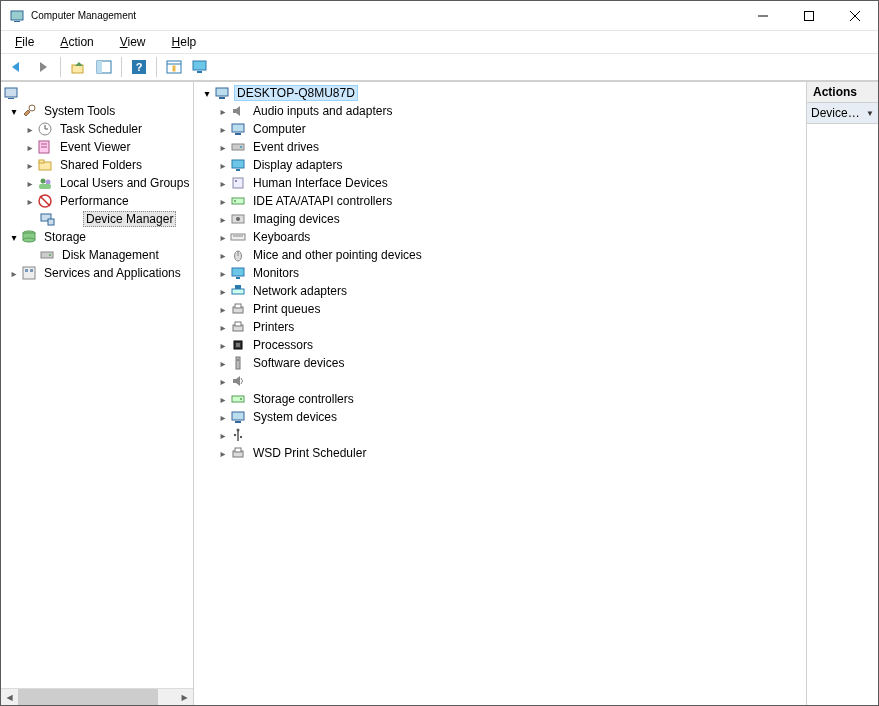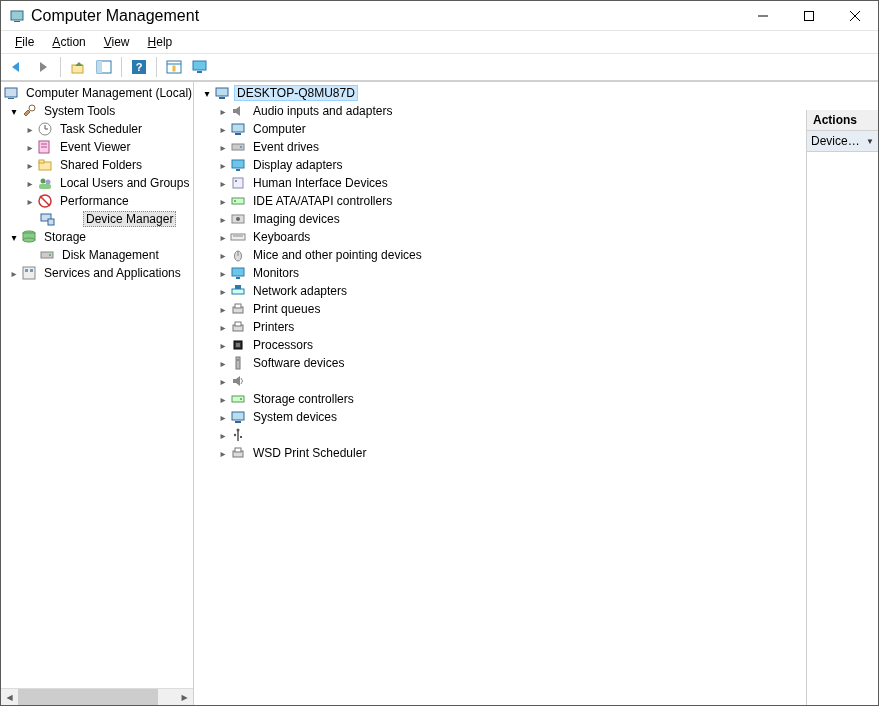--- a/index.html
+++ b/index.html
@@ -18,34 +18,34 @@
 
 .titlebar {
   height: 30px;
   display: flex;
   align-items: center;
   padding-left: 8px;
   background: #fff;
   border-bottom: 1px solid #e5e5e5;
 }
 .titlebar .app-icon { width: 16px; height: 16px; margin-right: 6px; }
-.titlebar .title { flex: 1; font-size: 16px; }
+.titlebar .title { flex: 1; font-size: 10px; }
 .win-controls { display: flex; height: 100%; }
 .win-btn {
   width: 46px; height: 100%;
   display: flex; align-items: center; justify-content: center;
   font-size: 10px;
 }
 
 .menubar {
   height: 22px;
   display: flex;
   align-items: center;
   padding-left: 6px;
-  gap: 2px;
+  gap: 10px;
 }
 .menu-item {
   padding: 2px 8px;
 }
 .menu-item .ul { text-decoration: underline; }
 
 .toolbar {
   height: 28px;
   display: flex;
   align-items: center;
@@ -92,21 +92,20 @@
 .hscroll .thumb { position:absolute; left:0; top:0; width:140px; height:100%; background:#cdcdcd;}
 .center-panel {
   flex: 1;
   overflow: auto;
   padding-top: 2px;
 }
 .right-panel {
   width: 72px;
   border-left: 1px solid #d0d0d0;
   background: #fff;
-  margin-top: 28px;
 }
 .actions-header {
   background: #f0f0f0;
   border-bottom: 1px solid #d0d0d0;
   padding: 3px 6px;
   font-weight: bold;
   font-size: 12px;
 }
 .actions-row {
   background: #e7edf5;
@@ -247,21 +246,20 @@
   <div class="left-panel">
     <div class="left-tree">
 
       <div class="trow ind0">
         <span class="nicon">
           <svg width="16" height="16">
               <rect x="2" y="3" width="12" height="9" fill="#cde" stroke="#369"></rect>
               <rect x="5" y="13" width="6" height="1" fill="#369"></rect>
             </svg>
         </span>
-        <span class="nlabel">Computer Management (Local)</span>
       </div>
 
       <div class="trow ind1">
         <span class="expander open">▾</span>
         <span class="nicon">
           <svg width="16" height="16">
               <path d="M3 11 L7 7 L9 9 L5 13 Z" fill="#c96" stroke="#864"></path>
               <circle cx="11" cy="5" r="3" fill="none" stroke="#864"></circle>
             </svg>
         </span>

